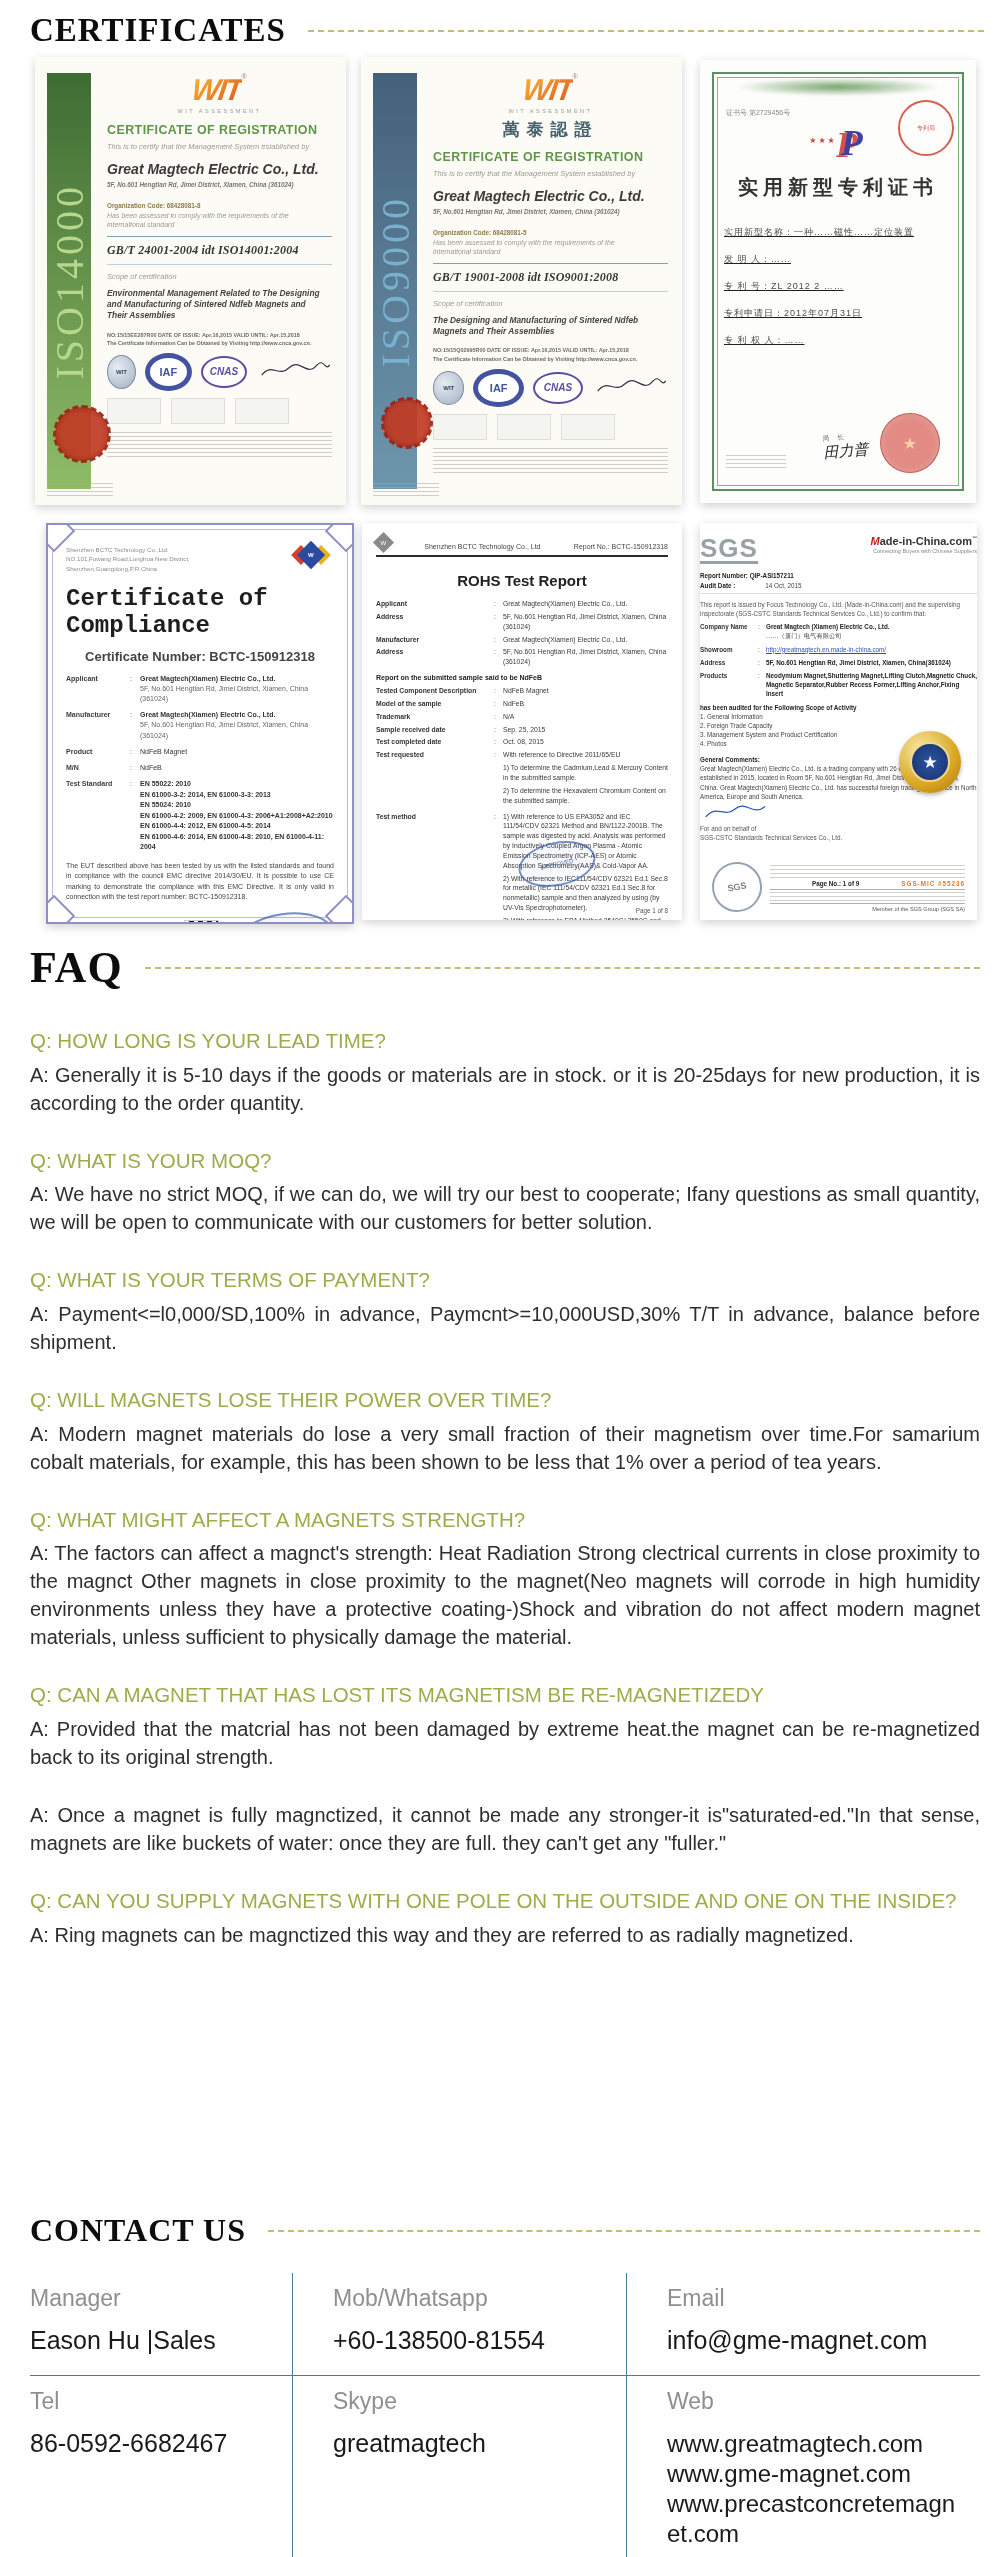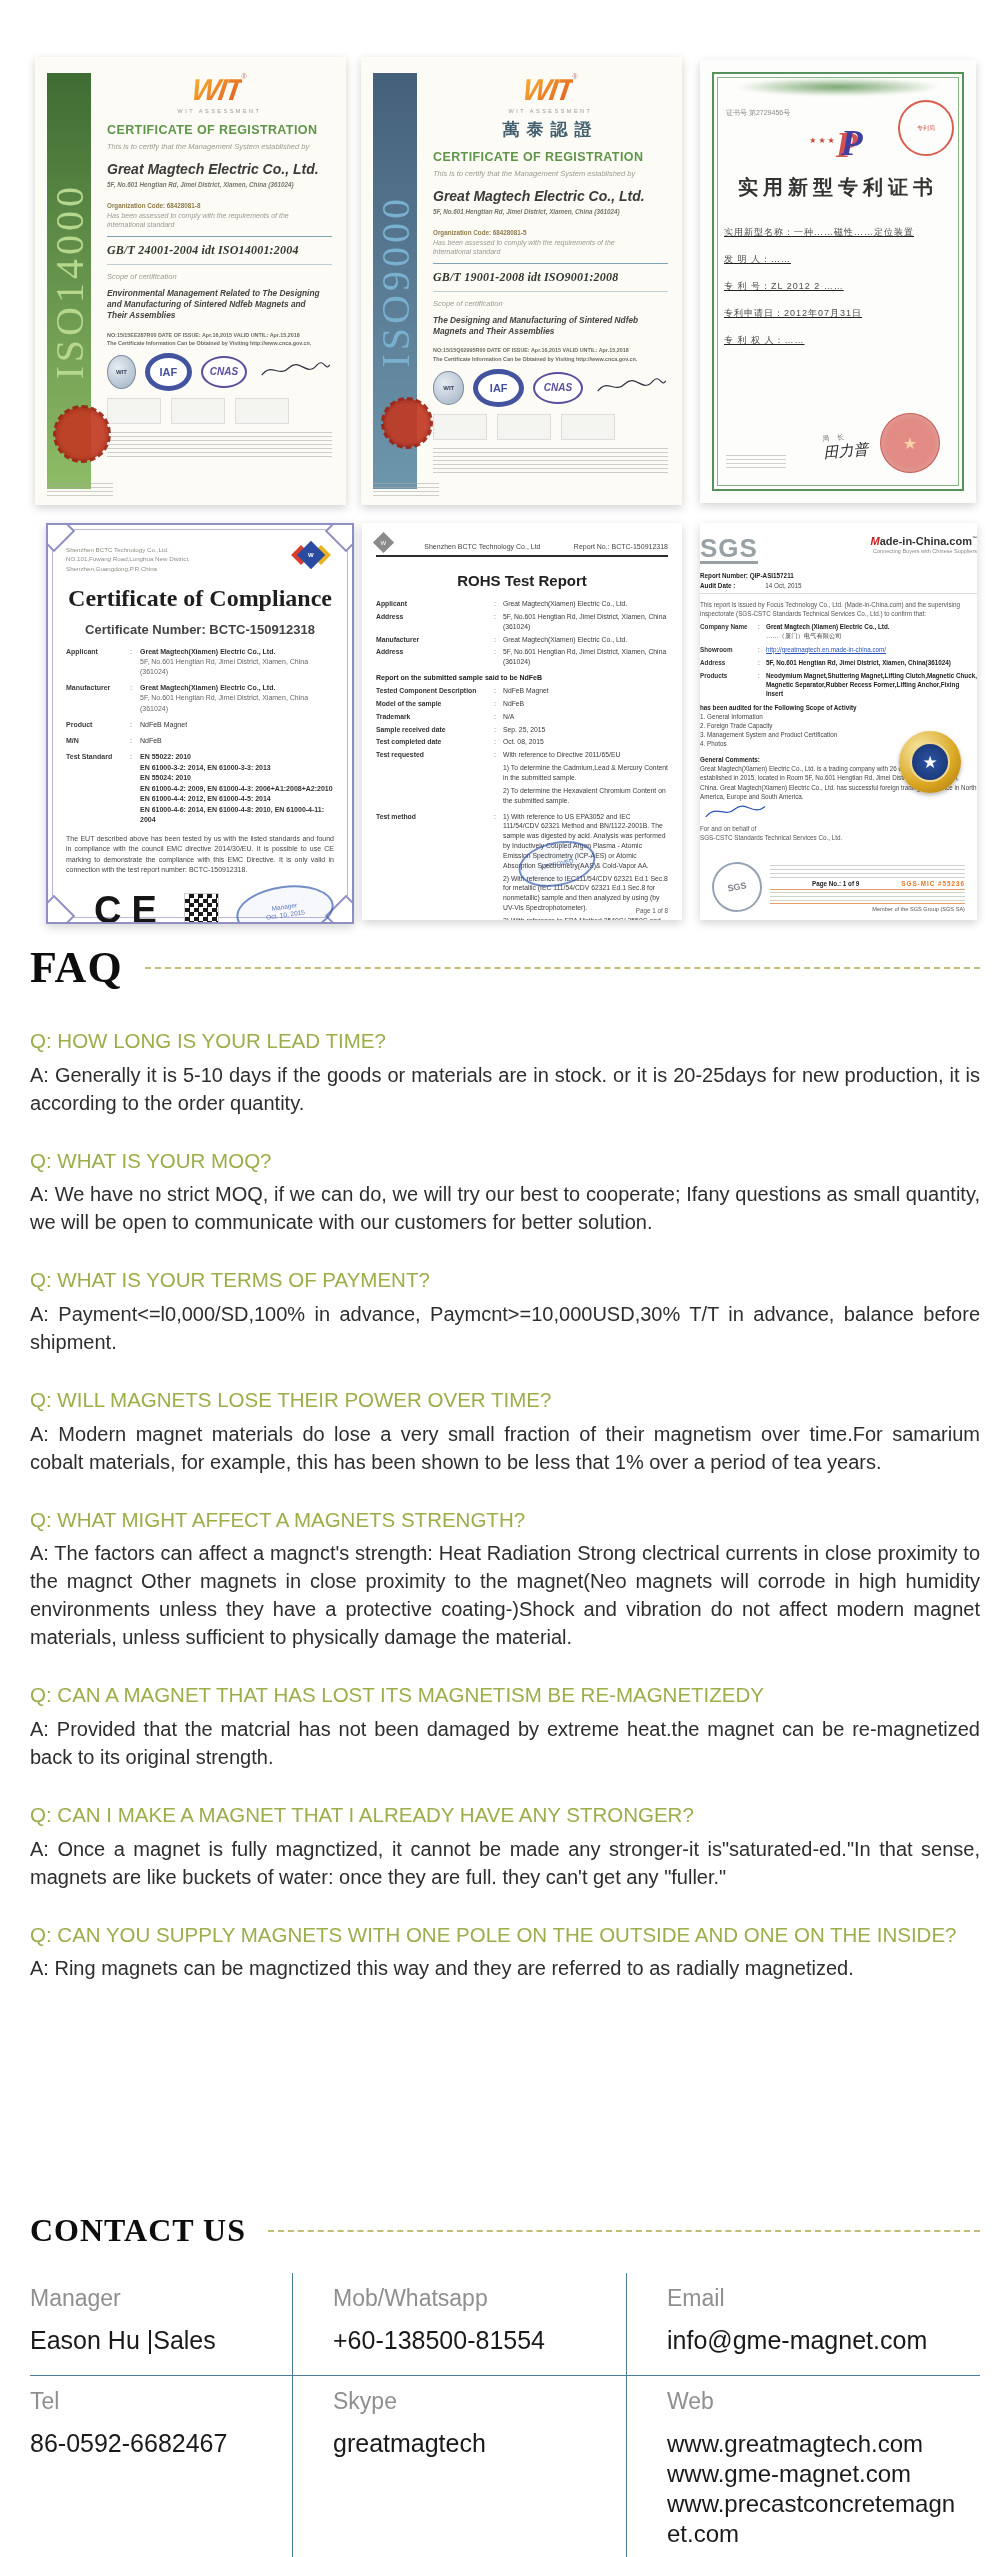--- a/index.html
+++ b/index.html
@@ -84,21 +84,21 @@
   .corner.bl{bottom:-9px;left:-9px;} .corner.br{bottom:-9px;right:-9px;}
   .c4-body{padding:20px 18px 8px 18px;}
   .c4-head{display:flex;justify-content:space-between;align-items:flex-start;}
   .c4-issuer{font-size:6.2px;color:#8d8d85;line-height:1.5;filter:blur(.2px);}
   .bctc-logo{display:flex;align-items:center;margin-right:6px;}
   .diamond{display:inline-block;transform:rotate(45deg);}
   .d-red{width:14px;height:14px;background:#d6402c;margin-right:-7px;}
   .d-blue{width:20px;height:20px;background:#2b4ba0;z-index:1;display:flex;align-items:center;justify-content:center;}
   .d-blue span{transform:rotate(-45deg);color:#fff;font-size:6px;font-weight:700;}
   .d-yellow{width:14px;height:14px;background:#e8b31f;margin-left:-7px;}
-  .c4-title{font-family:Liberation Serif, serif;font-size:24px;font-weight:700;color:#1e1e1e;text-align:center;margin-top:12px;}
+  .c4-title{font-family:Liberation Mono, monospace;font-size:24px;font-weight:700;color:#1e1e1e;margin-top:12px;}
   .c4-no{font-size:13px;font-weight:700;color:#444;text-align:center;margin-top:10px;}
   .frows{margin-top:10px;}
   .frow{display:flex;font-size:7px;line-height:1.45;margin-bottom:6px;}
   .flabel{width:64px;font-weight:700;color:#3c3c3c;flex-shrink:0;}
   .fcolon{width:10px;color:#555;}
   .fval{flex:1;color:#333;}
   .fval .v1{font-weight:700;}
   .fval .v2{color:#666;}
   .std-list div{font-size:7px;font-weight:700;color:#333;line-height:1.5;}
   .c4-para{font-size:7px;color:#444;text-align:justify;line-height:1.5;margin-top:8px;}
@@ -181,20 +181,24 @@
   .clabel{color:#8f8f8f;font-size:23px;margin-bottom:14px;}
   .cvalue{color:#1a1a1a;font-size:25px;}
   .weblines div{color:#1a1a1a;font-size:24px;line-height:1.25;width:300px;word-break:break-all;}
 </style>
 </head>
 <body>
 
 <div id="page">
 
   <div id="sec-certs">
+    <div id="certs-head" class="sec-head">
+      <h1>CERTIFICATES</h1>
+      <div class="dash"></div>
+    </div>
 
     <div class="cert c1" style="left:35px;top:57px;width:311px;height:448px;">
       <div class="band band-green">
         <span class="band-text">ISO14000</span>
       </div>
       <div class="iso-body">
         <div class="wit-logo">
           <span class="wit-mark">WIT</span><span class="wit-r">®</span>
           <span class="wit-sub">WIT ASSESSMENT</span>
         </div>
@@ -553,21 +557,20 @@
       </div>
         <div class="faq-item">
         <div class="faq-q">Q: WHAT MIGHT AFFECT A MAGNETS STRENGTH?</div>
         <div class="faq-a">A: The factors can affect a magnct's strength: Heat Radiation Strong clectrical currents in close proximity to the magnct Other magnets in close proximity to the magnet(Neo magnets will corrode in high humidity environments unless they have a protective coating-)Shock and vibration do not affect modern magnet materials, unless sufficient to physically damage the material.</div>
       </div>
         <div class="faq-item">
         <div class="faq-q">Q: CAN A MAGNET THAT HAS LOST ITS MAGNETISM BE RE-MAGNETIZEDY</div>
         <div class="faq-a">A: Provided that the matcrial has not been damaged by extreme heat.the magnet can be re-magnetized back to its original strength.</div>
       </div>
         <div class="faq-item">
-        <div class="faq-q">Q: CAN I MAKE A MAGNET THAT I ALREADY HAVE ANY STRONGER?</div>
         <div class="faq-a">A: Once a magnet is fully magnctized, it cannot be made any stronger-it is"saturated-ed."In that sense, magnets are like buckets of water: once they are full. they can't get any "fuller."</div>
       </div>
         <div class="faq-item">
         <div class="faq-q">Q: CAN YOU SUPPLY MAGNETS WITH ONE POLE ON THE OUTSIDE AND ONE ON THE INSIDE?</div>
         <div class="faq-a">A: Ring magnets can be magnctized this way and they are referred to as radially magnetized.</div>
       </div>
       </div>
   </div>
 
   <div id="sec-contact">

